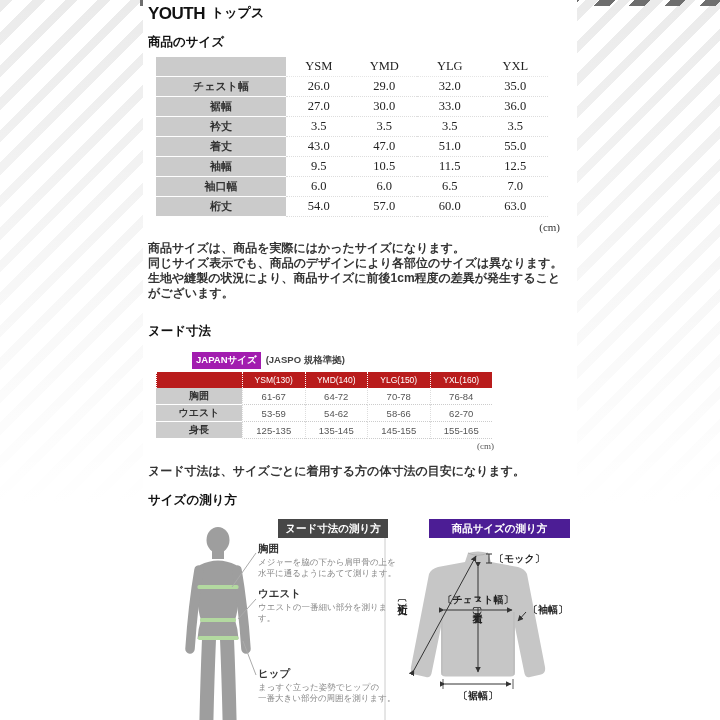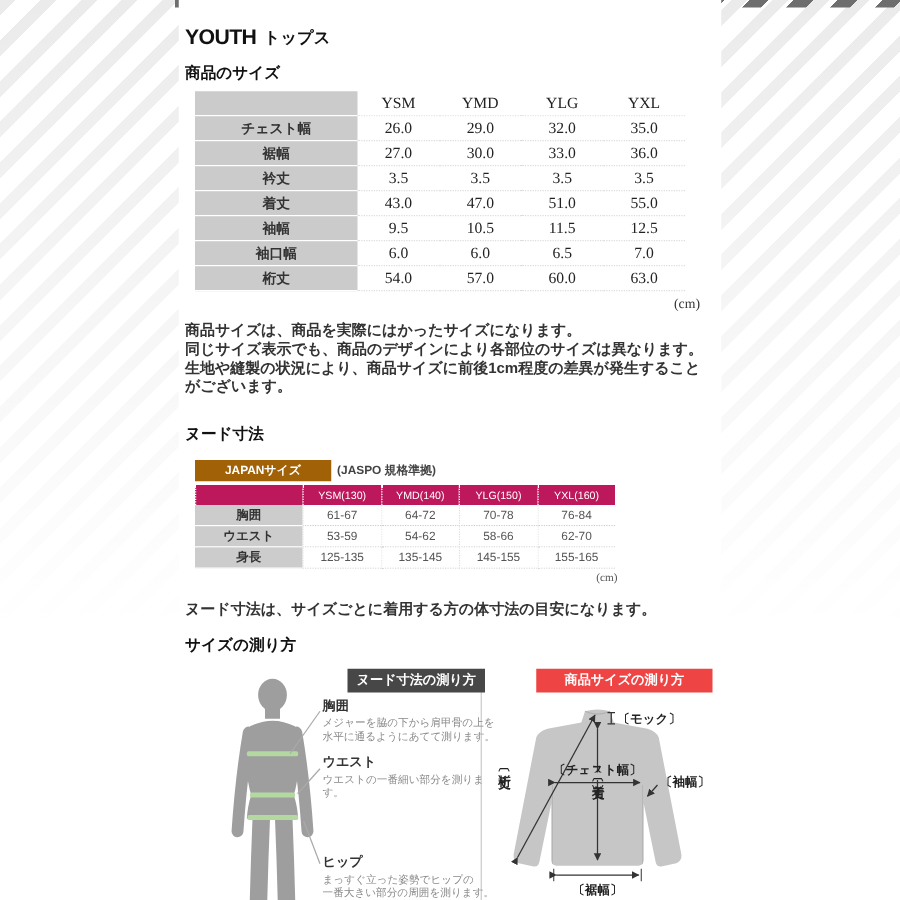--- a/index.html
+++ b/index.html
@@ -6,53 +6,53 @@
   body{
     width:720px;height:720px;position:relative;overflow:hidden;
     font-family:"Liberation Sans",sans-serif;color:#222;
     background:
       linear-gradient(180deg, rgba(255,255,255,0) 0%, rgba(255,255,255,.55) 35%, #fff 70%),
       repeating-linear-gradient(135deg,#ebebeb 0 9px,#ffffff 9px 23px);
   }
   .top-dashes{position:absolute;left:140px;right:0;top:0;height:6px;
     background:repeating-linear-gradient(135deg,#6e6e6e 0 11px,transparent 11px 25px);}
   .content{position:absolute;left:143px;top:0;width:434px;height:720px;background:#fff;box-sizing:border-box;padding:2px 0 0 5px;}
-  .brand-row{margin-top:18px;display:flex;align-items:center;gap:6px;}
+  .brand-row{margin-top:2px;display:flex;align-items:flex-start;gap:6px;}
   .brand{font-weight:bold;font-size:17px;letter-spacing:-.5px;color:#111;}
   .brand-cat{font-weight:bold;font-size:13px;color:#111;}
   h2.sec{font-size:12.5px;font-weight:bold;color:#111;margin:10px 0 6px 0;}
   
   table{border-collapse:separate;border-spacing:0;table-layout:fixed;}
   .ptable{width:392px;margin-left:8px;}
   .ptable col.lc{width:130px;}
   .ptable td{height:19px;padding:0;text-align:center;vertical-align:middle;}
   .ptable td.lab{background:#cbcbcb;border-bottom:1.5px solid #fff;font-size:11px;font-weight:bold;color:#333;}
   .ptable td.val{font-family:"Liberation Serif",serif;font-size:12.5px;color:#222;border-bottom:1px dotted #ddd;}
   .ptable tr.hdr td.val{border-bottom:1px dotted #e5e5e5;}
   .cm-note{width:412px;text-align:right;font-family:"Liberation Serif",serif;font-size:11px;color:#333;margin-top:4px;}
   .notes{margin:8px 0 0 0;width:424px;}
   .notes p{margin:0;font-size:12px;font-weight:bold;color:#333;line-height:15px;}
   
   .badge-row{margin:12px 0 3px 8px;display:flex;align-items:center;gap:5px;}
-  .jp-badge{background:#a16207;color:#fff;font-size:9.5px;font-weight:bold;padding:2px 24px;}
+  .jp-badge{background:#a21caf;color:#fff;font-size:9.5px;font-weight:bold;padding:2px 4px;margin-left:36px;}
   .badge-note{font-size:9.5px;font-weight:bold;color:#444;}
   .ntable{width:336px;margin-left:8px;}
   .ntable col.lc{width:86px;}
   .ntable td{height:16px;padding:0;text-align:center;vertical-align:middle;}
-  .ntable td.h{background:#be185d;color:#fff;font-size:8.5px;border-left:1px dotted #fff;}
+  .ntable td.h{background:#b91c1c;color:#fff;font-size:8.5px;border-left:1px dotted #fff;}
   .ntable td.lab{background:#ccc;font-size:10px;font-weight:bold;color:#333;border-bottom:1.5px solid #fff;}
   .ntable td.val{font-size:9.5px;color:#555;border-bottom:1px dotted #ccc;border-left:1px dotted #ddd;}
   .cm-note2{width:346px;text-align:right;font-size:9px;color:#555;margin-top:2px;font-family:"Liberation Serif",serif;}
   .nude-note{margin-top:12px;font-size:12px;font-weight:bold;color:#333;}
   
   .measure-wrap{position:relative;width:430px;height:237px;margin-top:8px;}
   .measure-wrap svg{position:absolute;left:0;top:0;}
   .panel-title{position:absolute;height:19px;line-height:19px;text-align:center;color:#fff;font-size:10.5px;font-weight:bold;margin-left:24px;}
   .pt-left{left:106px;top:2px;width:110px;background:#474747;}
-  .pt-right{left:257px;top:2px;width:141px;background:#ef4444;}
+  .pt-right{left:257px;top:2px;width:141px;background:#4c1d95;}
   .m-label{position:absolute;font-size:10.5px;font-weight:bold;color:#333;}
   .m-desc{position:absolute;font-size:8.5px;color:#888;line-height:11px;white-space:pre-line;width:140px;}
   .g-label{position:absolute;font-size:10px;font-weight:bold;color:#222;}
   .v-label{position:absolute;font-size:10px;font-weight:bold;color:#222;writing-mode:vertical-rl;letter-spacing:1px;}
 </style>
 </head>
 <body>
 
 <div class="top-dashes"></div>
 

